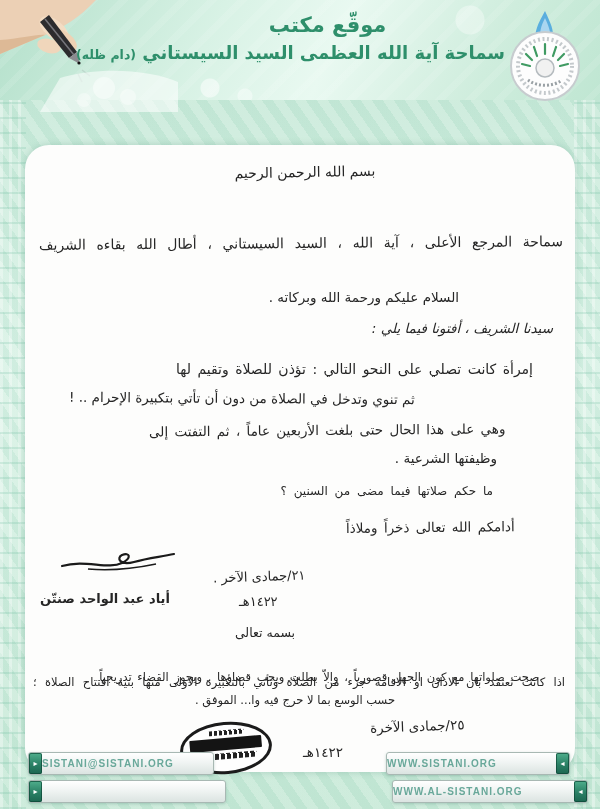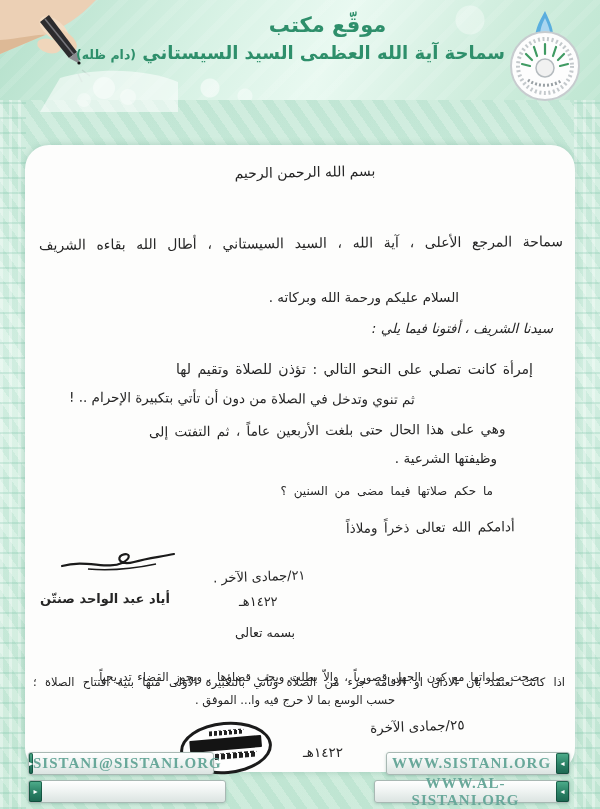--- a/index.html
+++ b/index.html
@@ -83,34 +83,34 @@
              background:repeating-linear-gradient(90deg,#222 0 4px,transparent 4px 6px);}
 
   
   .bar{
     position:absolute;height:21px;z-index:5;display:flex;align-items:stretch;
     background:linear-gradient(180deg,#ffffff 0%,#f0f4f3 45%,#dbe4e1 100%);
     border:1px solid #a8b8b3;border-radius:3px;
     box-shadow:0 1px 3px rgba(90,140,125,.35);cursor:pointer;text-decoration:none;
   }
   .bar .label{
-    flex:1;align-self:center;text-align:center;
-    font-family:Liberation Serif, serif;
-    font-size:15px;font-weight:bold;letter-spacing:1px;color:#69a89a;
+    flex:1;align-self:center;
+    font-family:Liberation Sans, sans-serif;
+    font-size:10px;font-weight:bold;letter-spacing:1px;color:#69a89a;
   }
   .cap{
     width:13px;display:flex;align-items:center;justify-content:center;
     background:linear-gradient(180deg,#4fae8c 0%,#2a8065 55%,#1b6650 100%);
     border-radius:2px;color:#fff;font-size:8px;line-height:1;
     box-shadow:inset 0 0 0 1px rgba(12,70,52,.7);
   }
   .bar-e1{left:28px;top:752px;width:184px;}
   .bar-e2{left:28px;top:780px;width:196px;}
   .bar-w1{right:30px;top:752px;width:182px;}
-  .bar-w2{right:30px;top:780px;width:194px;}
+  .bar-w2{right:12px;top:780px;width:194px;}
 </style>
 </head>
 <body>
 
 <div class="page">
 
   <div class="deco-strip left"></div>
   <div class="deco-strip right"></div>
 
   <div class="header">

